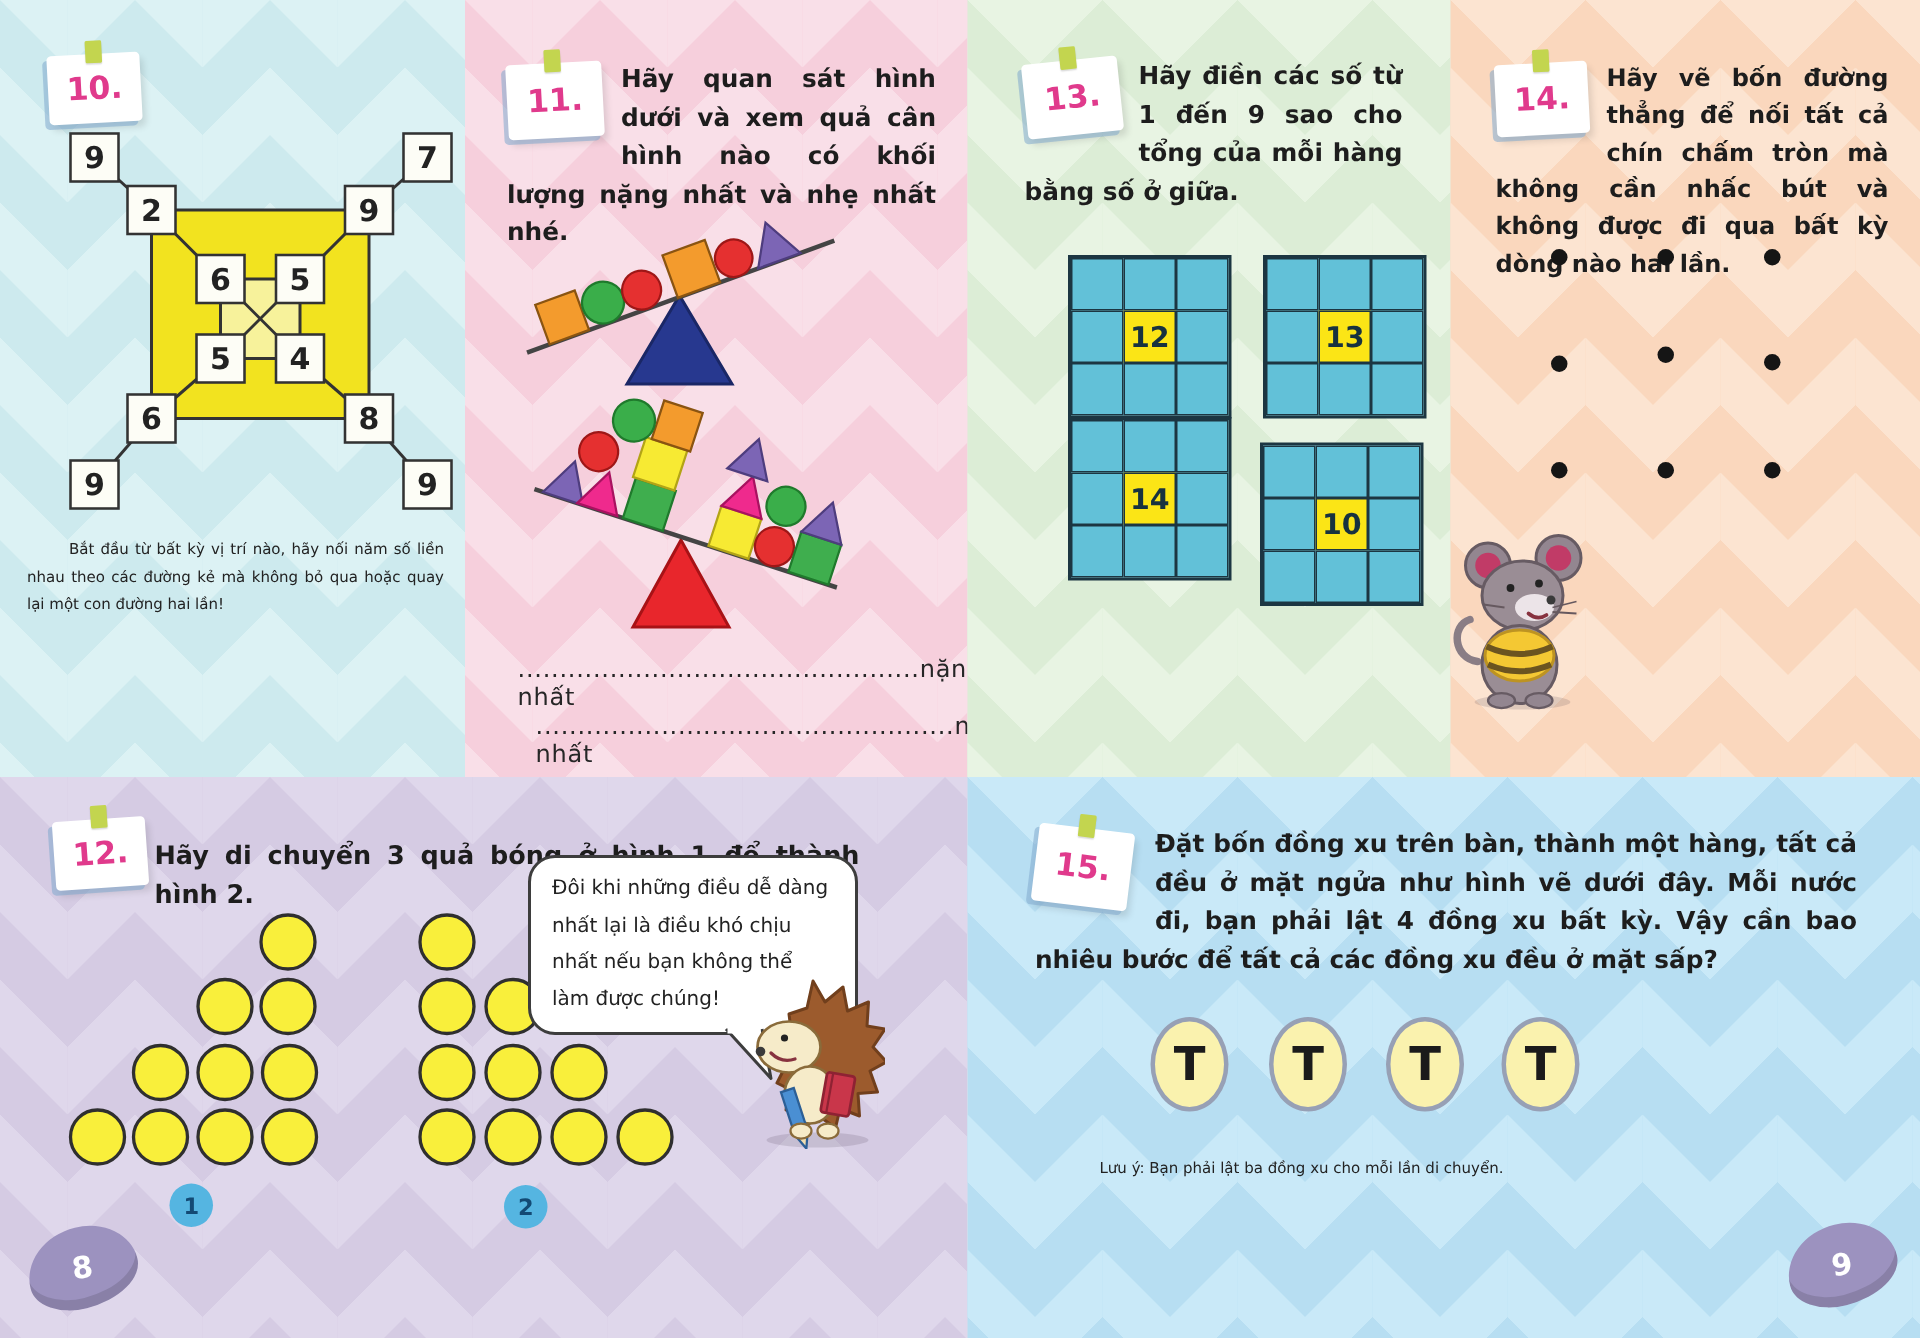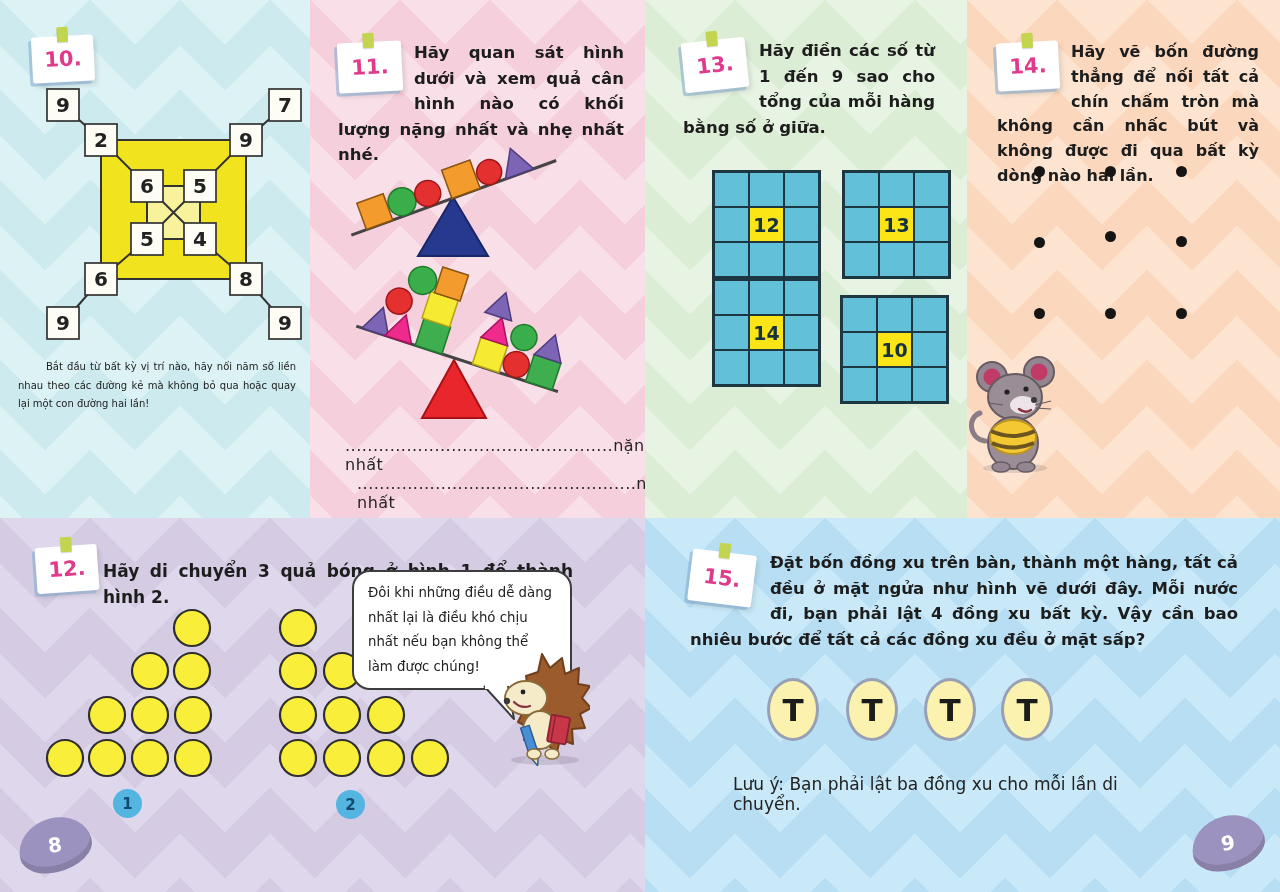--- a/index.html
+++ b/index.html
@@ -406,20 +406,20 @@
         <span>T</span>
         </div>
       <div class="coin" style="left:279px;top:160px;">
         <span>T</span>
         </div>
       <div class="coin" style="left:356px;top:160px;">
         <span>T</span>
         </div>
     </div>
 
-    <div style="position:absolute;left:88px;top:256px;width:420px;font-size:17px;color:#222;">Lưu ý: Bạn phải lật ba đồng xu cho mỗi lần di chuyển.</div>
+    <div style="position:absolute;left:88px;top:256px;width:420px;font-size:10px;color:#222;">Lưu ý: Bạn phải lật ba đồng xu cho mỗi lần di chuyển.</div>
 
     <div class="pageblob" style="left:546px;top:298px;">
       <span>9</span>
       </div>
   </section>
 
 </div>
 
 </body></html>

